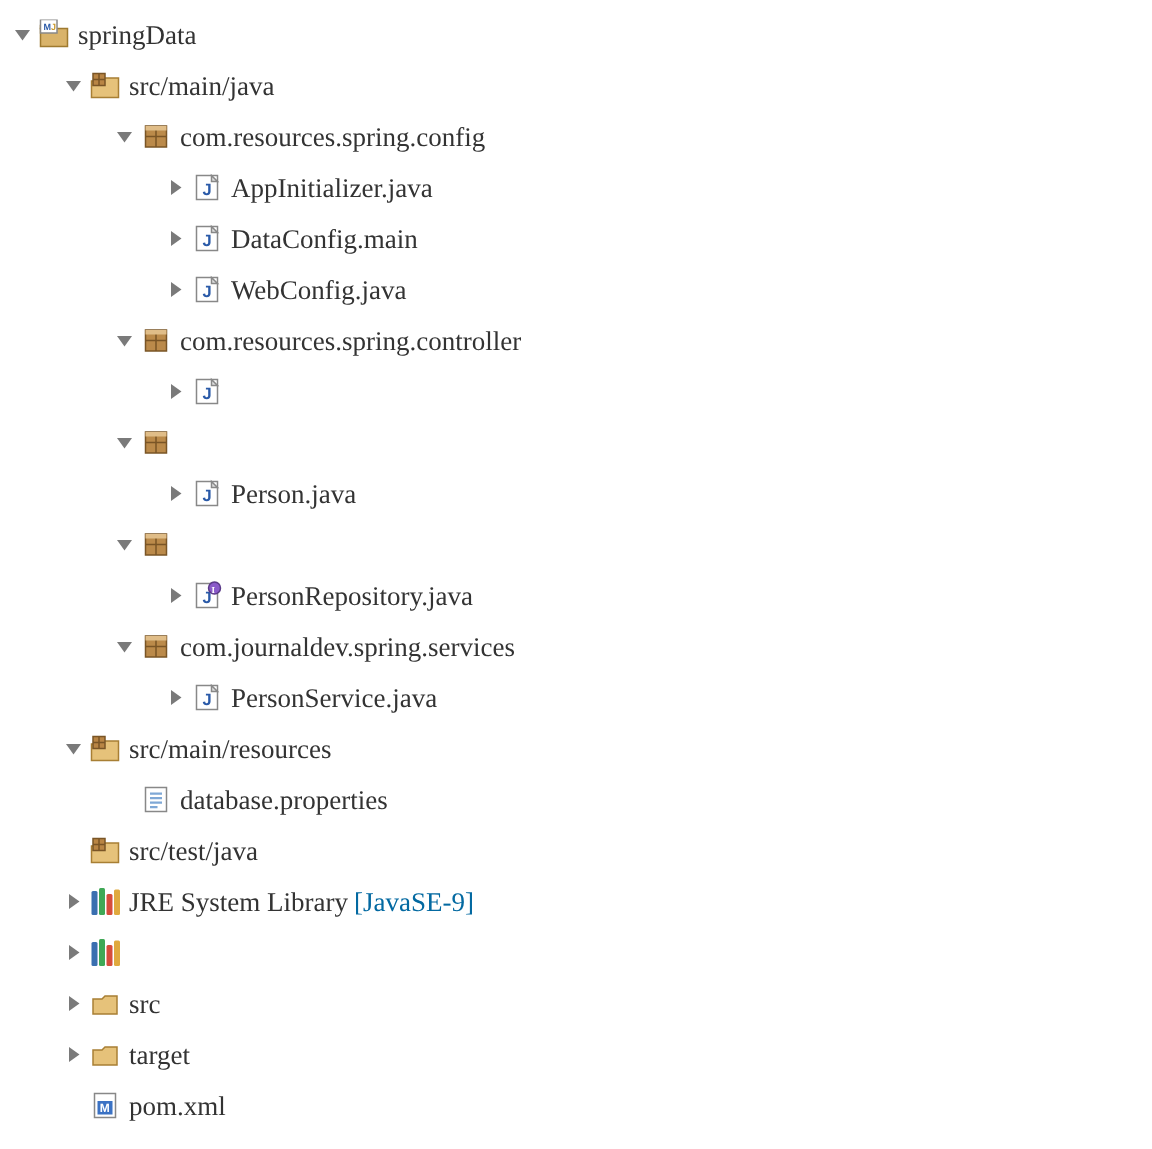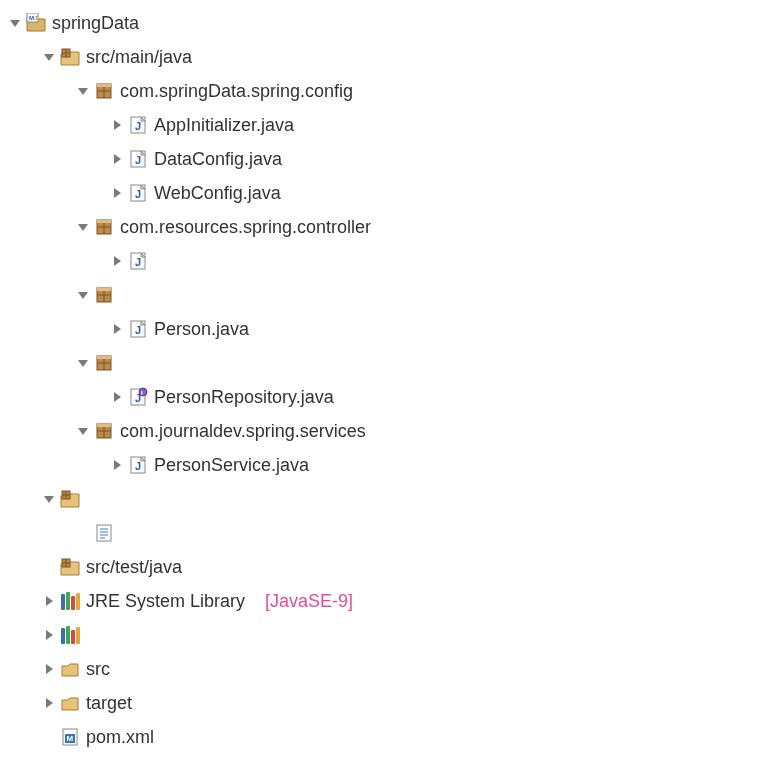--- a/index.html
+++ b/index.html
@@ -10,20 +10,21 @@
       margin: 0;
       padding: 6px 0 0 0;
       line-height: 1;
     }
     .tree-row {
       display: flex;
       align-items: center;
       height: 34px;
       white-space: nowrap;
       cursor: default;
+      font-family: Liberation Serif, serif;
     }
     .indent { display: inline-block; }
     .i0 { width: 6px; }
     .i1 { width: 40px; }
     .i2 { width: 74px; }
     .i3 { width: 108px; }
     .arrow {
       display: inline-flex;
       width: 18px;
       height: 18px;
@@ -37,21 +38,21 @@
     .icon {
       display: inline-flex;
       width: 20px;
       height: 20px;
       align-items: center;
       justify-content: center;
       margin-right: 6px;
       flex-shrink: 0;
     }
     .label { color: #333; }
-    .deco { color: #ec4899; margin-left: 20px; }
+    .deco { color: #0369a1; margin-left: 4px; }
     
     .books { display: inline-flex; gap: 1px; align-items: flex-end; height: 18px; }
     .book { width: 4px; border-radius: 1px; }
   </style>
 </head>
 <body>
 
 <svg width="0" height="0" style="position:absolute">
   <defs>
 
@@ -154,21 +155,21 @@
   <span class="arrow">
       <svg width="12" height="12">
         <use href="#tri-exp"></use>
       </svg>
     </span>
   <span class="icon">
       <svg width="20" height="20">
         <use href="#ic-package"></use>
       </svg>
     </span>
-  <span class="label">com.springData.spring.config</span>
+  <span class="label">com.resources.spring.config</span>
 </div>
 <div class="tree-row">
   <span class="indent i3"></span>
   <span class="arrow">
       <svg width="12" height="12">
         <use href="#tri-col"></use>
       </svg>
     </span>
   <span class="icon">
       <svg width="20" height="20">
@@ -182,21 +183,21 @@
   <span class="arrow">
       <svg width="12" height="12">
         <use href="#tri-col"></use>
       </svg>
     </span>
   <span class="icon">
       <svg width="20" height="20">
         <use href="#ic-java"></use>
       </svg>
     </span>
-  <span class="label">DataConfig.java</span>
+  <span class="label">DataConfig.main</span>
 </div>
 <div class="tree-row">
   <span class="indent i3"></span>
   <span class="arrow">
       <svg width="12" height="12">
         <use href="#tri-col"></use>
       </svg>
     </span>
   <span class="icon">
       <svg width="20" height="20">
@@ -324,31 +325,33 @@
   <span class="arrow">
       <svg width="12" height="12">
         <use href="#tri-exp"></use>
       </svg>
     </span>
   <span class="icon">
       <svg width="20" height="20">
         <use href="#ic-srcfolder"></use>
       </svg>
     </span>
+  <span class="label">src/main/resources</span>
 </div>
 <div class="tree-row">
   <span class="indent i2"></span>
   <span class="arrow none">
       <svg width="12" height="12"></svg>
     </span>
   <span class="icon">
       <svg width="20" height="20">
         <use href="#ic-props"></use>
       </svg>
     </span>
+  <span class="label">database.properties</span>
 </div>
 
 <div class="tree-row">
   <span class="indent i1"></span>
   <span class="arrow none">
       <svg width="12" height="12"></svg>
     </span>
   <span class="icon">
       <svg width="20" height="20">
         <use href="#ic-srcfolder"></use>

